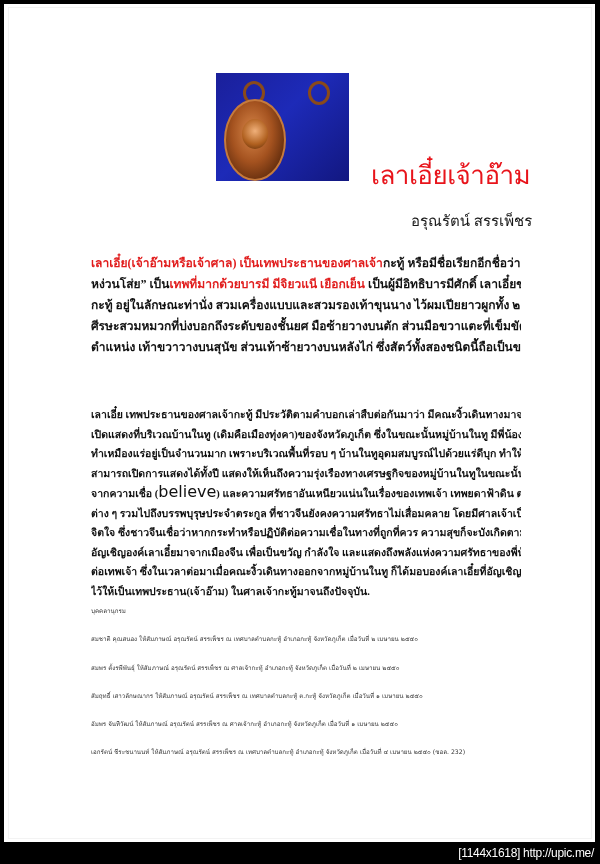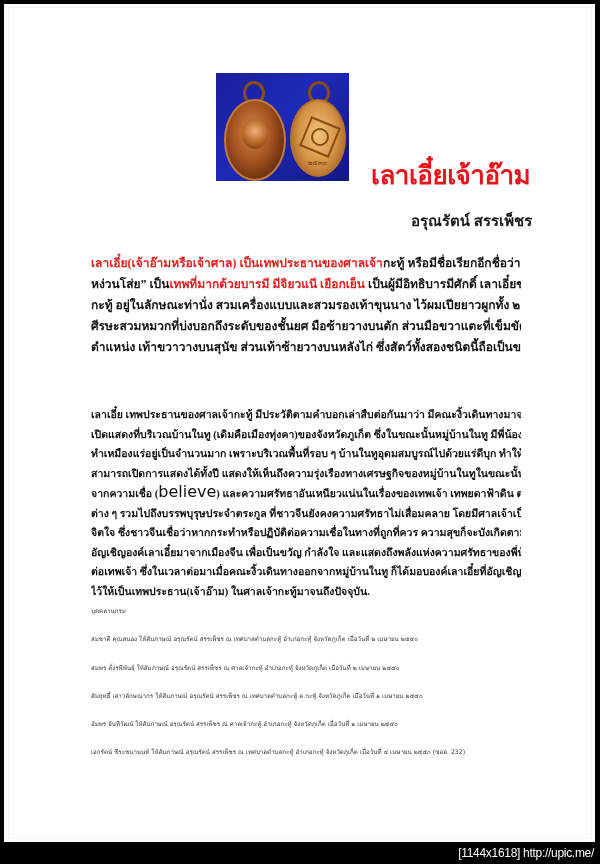--- a/index.html
+++ b/index.html
@@ -102,34 +102,33 @@
       font-size: 7px;
       color: #6a3810;
       font-family: "DejaVu Sans", sans-serif;
     }
 
     .title {
       position: absolute;
       left: 367px;
       top: 150px;
       font-family: "DejaVu Sans", sans-serif;
-      font-weight: bold;
+      font-weight: normal;
       font-size: 26px;
       color: #e8141b;
       white-space: nowrap;
       letter-spacing: -0.5px;
     }
     .author {
       position: absolute;
       left: 407px;
       top: 205px;
       font-size: 15px;
       color: #1a1a1a;
       white-space: nowrap;
-      font-weight: bold;
     }
 
     .para {
       position: absolute;
       left: 87px;
       width: 430px;
       font-size: 11.5px;
       line-height: 18px;
       color: #111111;
       font-weight: bold;
@@ -186,26 +185,20 @@
 <body>
 
 <div class="page">
   <div class="page-border-inner"></div>
 
   <div class="medal-image">
     <div class="loop loop-left"></div>
     <div class="loop loop-right"></div>
     <div class="medal medal-left">
       <div class="medal-left-face"></div>
-    </div>
-    <div class="medal medal-right">
-      <div class="bagua">
-        <div class="bagua-inner"></div>
-      </div>
-      <span class="medal-right-year">๒๕๓๐</span>
     </div>
   </div>
 
   <div class="title">เลาเอี๋ยเจ้าอ๊าม</div>
   <div class="author">อรุณรัตน์ สรรเพ็ชร</div>
 
   <div class="para para1">
     <span class="line">
       <span class="red">เลาเอี๋ย(เจ้าอ๊ามหรือเจ้าศาล) เป็นเทพประธานของศาลเจ้า</span><span>กะทู้ หรือมีชื่อเรียกอีกชื่อว่า “พระเที่ยนหู้</span>
     </span>

